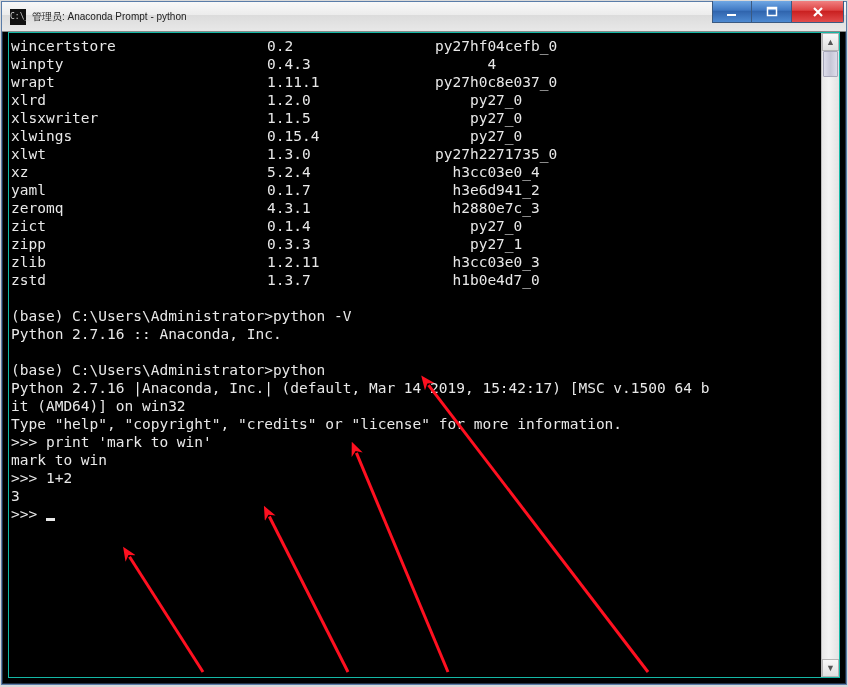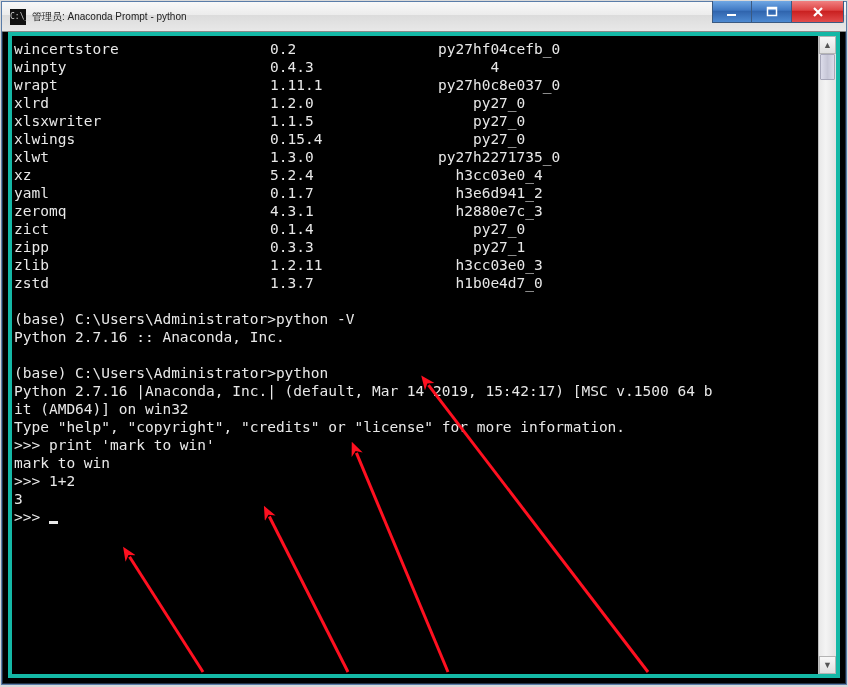--- a/index.html
+++ b/index.html
@@ -78,21 +78,21 @@
     border-left: none;
     border-bottom-right-radius: 2px;
     margin-right: 2px;
     font-size: 15px;
   }
   .win-btn svg { display:block; }
   .client {
     position: absolute;
     top: 30px; left: 6px; right: 6px; bottom: 6px;
     background: #000;
-    border: 4px solid #14b8a6;
+    border: 1px solid #14b8a6;
   }
   .terminal {
     position: absolute;
     top: 0; left: 0; right: 18px; bottom: 0;
     background: #000;
     color: #e8e8e8;
     font-family: "NSimSun","SimSun","Consolas",monospace;
     font-size: 14.5px;
     line-height: 18px;
     white-space: pre;

